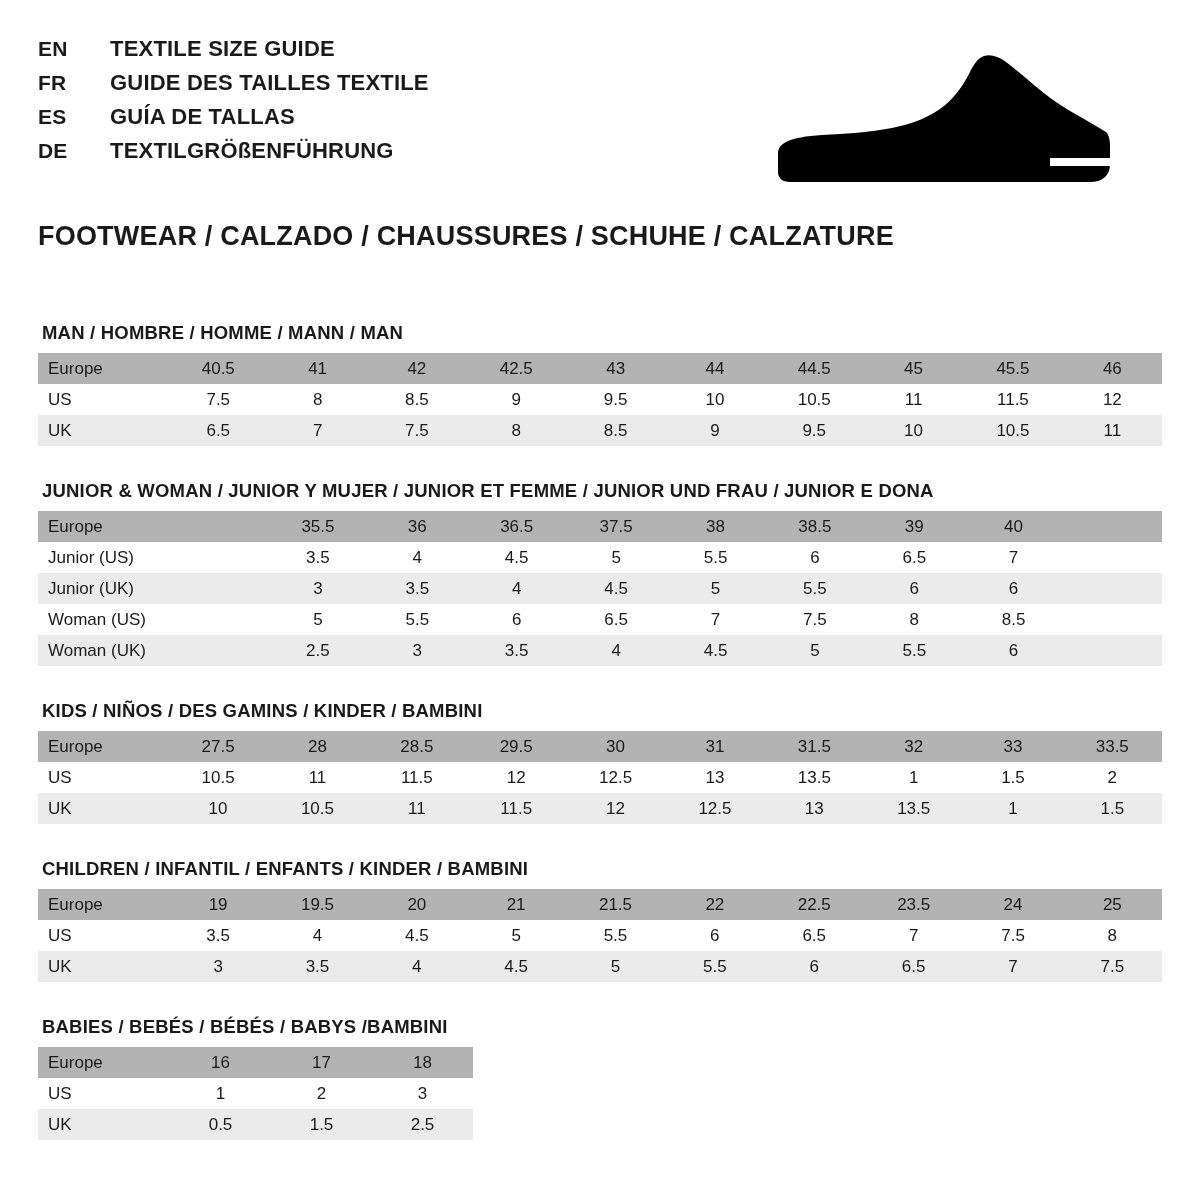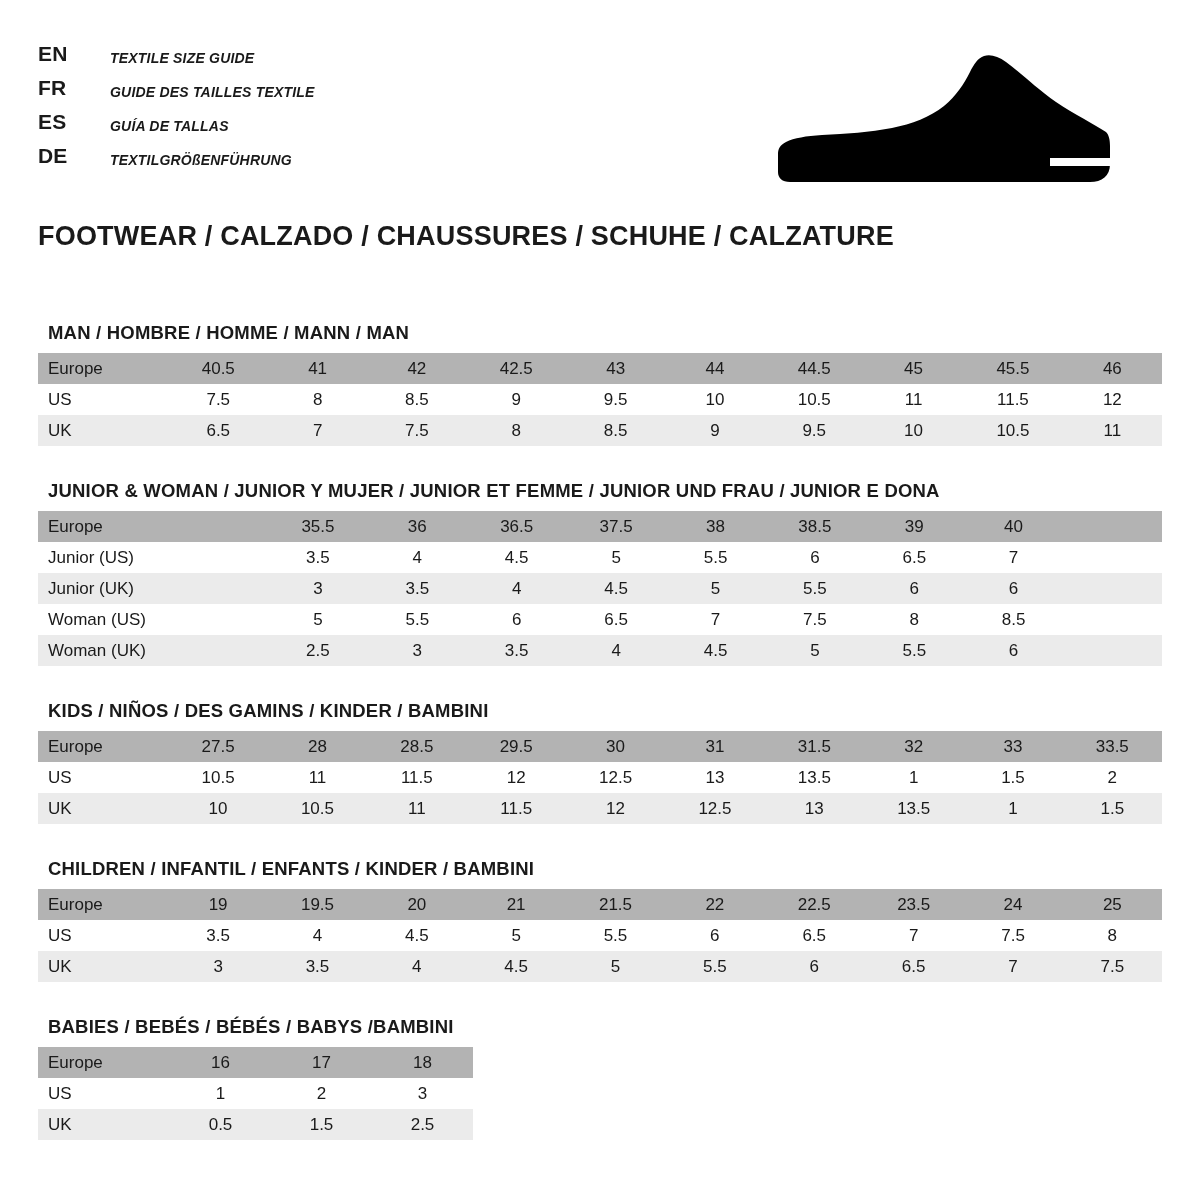--- a/index.html
+++ b/index.html
@@ -26,34 +26,33 @@
   .header {
     display: flex;
     align-items: flex-start;
     justify-content: space-between;
   }
   .lang-block {
     display: block;
   }
   .lang-row {
     display: flex;
-    align-items: flex-end;
+    align-items: center;
     height: 34px;
   }
   .lang-code {
     width: 72px;
     font-size: 21px;
     font-weight: bold;
     letter-spacing: 0.2px;
   }
   .lang-text {
-    font-size: 14px;
+    font-size: 22px;
     font-weight: bold;
     letter-spacing: 0.2px;
-    font-style: italic;
   }
   .shoe-wrap {
     margin-right: 48px;
     margin-top: 22px;
   }
 
   .footwear-line {
     margin-top: 28px;
     font-size: 27px;
     font-weight: bold;
@@ -63,21 +62,21 @@
   
   .sections {
     margin-top: 70px;
   }
   .section {
     margin-bottom: 34px;
   }
   .section-title {
     font-size: 18.5px;
     font-weight: bold;
-    margin: 0 0 9px 10px;
+    margin: 0 0 9px 4px;
     letter-spacing: 0.2px;
   }
   table.size-table {
     border-collapse: collapse;
     table-layout: fixed;
   }
   table.size-table td {
     height: 31px;
     font-size: 17px;
     text-align: center;

